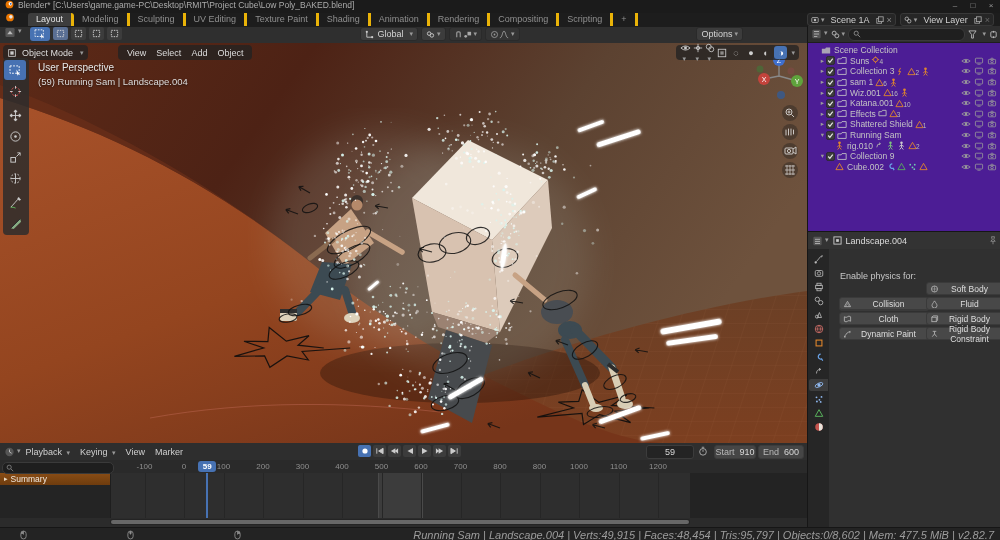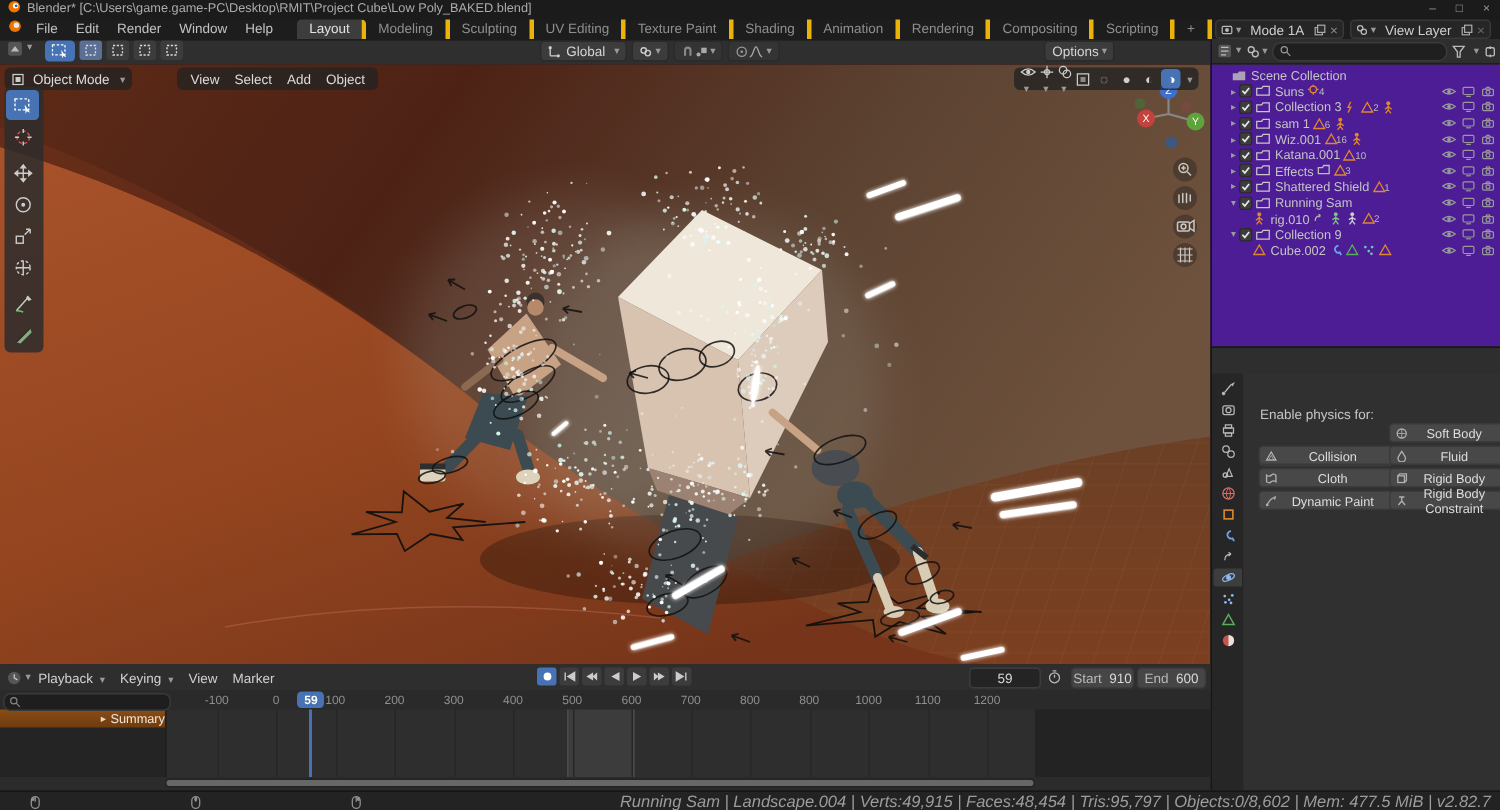--- a/index.html
+++ b/index.html
@@ -57,21 +57,21 @@
   .tl-menu{padding:0 5px;color:#d0d0d0;font-size:9px;}
   .transport{display:flex;gap:2px;position:absolute;left:358px;top:2px;}
   .tbtn{width:13px;height:12px;border-radius:2px;background:#3c3c3c;display:flex;align-items:center;justify-content:center;}
   .tbtn.rec{background:#4772b3;}
   .tl-field{position:absolute;height:12px;top:2px;background:#242424;border:1px solid #3c3c3c;border-radius:3px;color:#d8d8d8;display:flex;align-items:center;justify-content:center;}
   .tl-field.sf{background:#464646;}
   #tl-ruler{position:absolute;left:0;top:17px;width:807px;height:13px;background:#2a2a2a;border-bottom:1px solid #222;}
   .tick{position:absolute;top:2px;color:#8f8f8f;font-size:8px;transform:translateX(-50%);}
   #tl-content{position:absolute;left:0;top:30px;width:807px;height:45px;background:#2b2b2b;}
   #tl-channels{position:absolute;left:0;top:30px;width:110px;height:45px;background:#242424;border-right:1px solid #1e1e1e;}
-  #tl-summary{height:12px;background:linear-gradient(#8a4d15,#6e3c0e);color:#f0e8df;display:flex;align-items:center;padding-left:4px;font-size:8.5px;justify-content:flex-end;}
+  #tl-summary{height:12px;background:linear-gradient(#8a4d15,#6e3c0e);color:#f0e8df;display:flex;align-items:center;padding-left:4px;font-size:8.5px;}
   #tl-search{position:absolute;left:2px;top:18.5px;width:104px;height:10px;background:#1e1e1e;border:1px solid #3a3a3a;border-radius:5px;display:flex;align-items:center;padding:0 3px;}
   #tl-scroll{position:absolute;left:110px;top:76px;width:580px;height:6px;background:#242424;border-radius:3px;}
   #tl-thumb{position:absolute;left:1px;top:1px;width:578px;height:4px;background:#676767;border-radius:2px;}
   
   #statusbar{left:0;top:527px;width:1000px;height:13px;background:#232323;border-top:1px solid #161616;display:flex;align-items:center;}
   #status-right{margin-left:auto;padding-right:6px;color:#9c9c9c;font-size:11px;white-space:nowrap;font-style:italic;}
   svg{display:block;}
 </style>
 </head>
 <body>
@@ -92,48 +92,41 @@
     </span>
   </div>
 
   <div id="topbar" class="abs row">
     <span style="margin:0 3px 0 5px">
       <svg width="10" height="9" viewBox="0 0 10 10">
           <circle cx="5" cy="5" r="4.3" fill="#ea7600"></circle>
           <circle cx="6" cy="4.3" r="2" fill="#e8e8e8"></circle>
         </svg>
     </span>
-    <span id="menu-row" class="row">
-        <span class="menu-item">File</span>
-        <span class="menu-item">Edit</span>
-        <span class="menu-item">Render</span>
-        <span class="menu-item">Window</span>
-        <span class="menu-item">Help</span>
-      </span>
     <span id="wtabs" class="row" style="margin-left:10px">
         <span class="wtab active">Layout</span>
         <span class="wtab">Modeling</span>
         <span class="wtab">Sculpting</span>
         <span class="wtab">UV Editing</span>
         <span class="wtab">Texture Paint</span>
         <span class="wtab">Shading</span>
         <span class="wtab">Animation</span>
         <span class="wtab">Rendering</span>
         <span class="wtab">Compositing</span>
         <span class="wtab">Scripting</span>
         <span class="wtab">+</span>
       </span>
     <span class="row" style="margin-left:auto;gap:4px;padding-right:6px">
       <span class="chipfield">
         <svg width="8" height="8" viewBox="0 0 10 10">
             <rect x="1" y="2" width="8" height="6" rx="1" fill="none" stroke="#bbb"></rect>
             <circle cx="5" cy="5" r="1.6" fill="#bbb"></circle>
           </svg>
         <span class="dd">▾</span>
-        <span style="margin:0 6px">Mode 1A</span>
+        <span style="margin:0 6px">Scene 1A</span>
         <svg width="8" height="8" viewBox="0 0 10 10">
             <rect x="1" y="3" width="6" height="6" fill="none" stroke="#aaa"></rect>
             <rect x="3" y="1" width="6" height="6" fill="#2e2e2e" stroke="#aaa"></rect>
           </svg>
         <span style="color:#888;margin-left:3px">×</span>
       </span>
       <span class="chipfield">
         <svg width="8" height="8" viewBox="0 0 10 10">
             <circle cx="3.5" cy="3.5" r="2.2" fill="none" stroke="#bbb"></circle>
             <circle cx="6.5" cy="6.5" r="2.2" fill="none" stroke="#bbb"></circle>
@@ -1114,20 +1107,24 @@
             <rect x="4" y="4" width="4" height="4" fill="#ccc" opacity=".6"></rect>
           </svg>
         </span>
         <span class="shadeicon">◌</span>
         <span class="shadeicon">●</span>
         <span class="shadeicon">◐</span>
         <span class="shadeicon active">◑</span>
         <span class="dd">▾</span>
       </div>
 
+    <div id="vp-text">
+      <div class="l1">User Perspective</div>
+      <div class="l2">(59) Running Sam | Landscape.004</div>
+    </div>
 
     <div id="vp-toolbar">
         <div class="tool-btn active">
           <svg width="13" height="11" viewBox="0 0 14 12">
             <rect x="1" y="1" width="10" height="8" fill="none" stroke="#fff" stroke-dasharray="2 1.4"></rect>
             <path d="M8 5 L12 11 L9.5 10 L8.8 12 Z" fill="#fff"></path>
           </svg>
         </div>
         <div class="tool-btn" style="margin-bottom: 4px;">
           <svg width="13" height="13" viewBox="0 0 14 14">
@@ -1718,20 +1715,39 @@
                 <circle cx="6" cy="5.7" r="1.6" fill="none" stroke="#9a9a9a"></circle>
                 <path d="M4 3 l1-1.5 h2 l1 1.5" fill="none" stroke="#9a9a9a"></path>
               </svg>
             </span>
           </span>
         </div>
       </div>
   </div>
 
   <div id="properties" class="abs">
+    <div id="prop-header">
+      <span class="row">
+        <svg width="11" height="10" viewBox="0 0 12 12">
+            <rect x="1" y="1" width="10" height="10" rx="1.5" fill="#555"></rect>
+            <path d="M3 4 h6 M3 6.5 h6 M3 9 h6" stroke="#bbb"></path>
+          </svg>
+          <span class="dd">▾</span>
+      </span>
+      <svg width="9" height="9" viewBox="0 0 10 10">
+          <rect x="1" y="1" width="8" height="8" fill="none" stroke="#ccc"></rect>
+          <rect x="3.5" y="3.5" width="3" height="3" fill="#ccc"></rect>
+        </svg>
+      <span style="color:#dcdcdc">Landscape.004</span>
+      <span style="margin-left:auto">
+        <svg width="8" height="9" viewBox="0 0 10 12">
+            <path d="M3 1 h4 l-1 4 l2 2 h-6 l2 -2 Z M5 7 v4" stroke="#999" fill="none"></path>
+          </svg>
+      </span>
+    </div>
     <div id="prop-tabs">
         <div class="ptab">
           <svg width="10" height="10" viewBox="0 0 12 12">
             <path d="M3 9 L8 3 M8 3 l2-1 -1 2" stroke="#b8b8b8" fill="none"></path>
             <path d="M3 9 a1.4 1.4 0 1 0 .1 .1" fill="#b8b8b8"></path>
           </svg>
         </div>
         <div class="ptab">
           <svg width="10" height="10" viewBox="0 0 12 12">
             <rect x="1.5" y="3" width="9" height="7" rx="1.5" fill="none" stroke="#b8b8b8"></rect>

